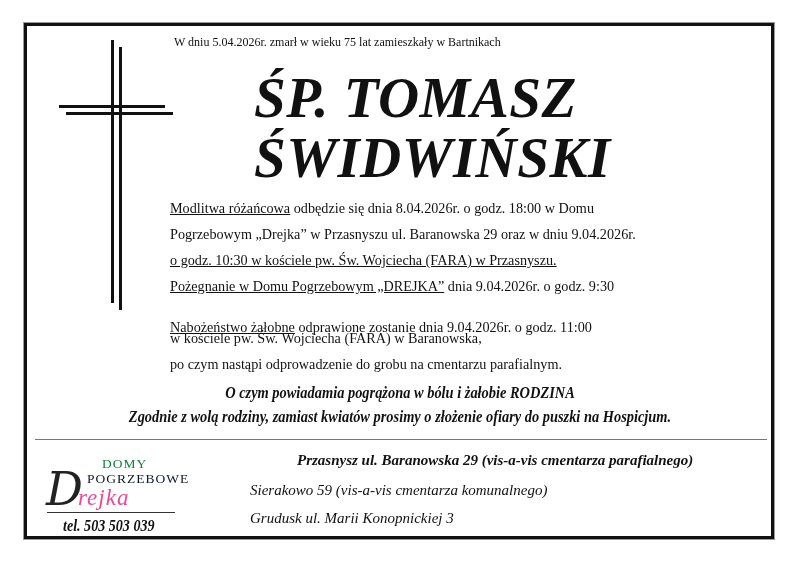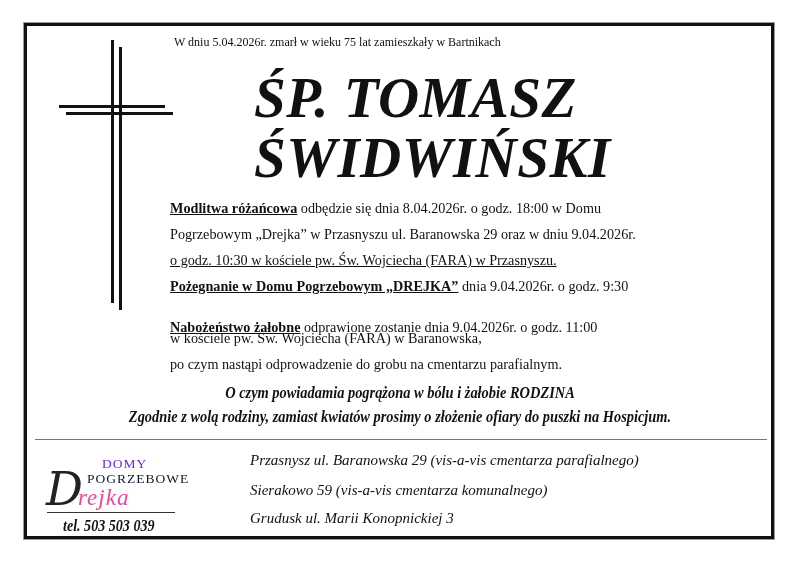--- a/index.html
+++ b/index.html
@@ -4,33 +4,33 @@
 <style>
   html, body { margin:0; padding:0; background:#ffffff; }
   body { width:800px; height:565px; position:relative; overflow:hidden; font-family:"Liberation Serif", serif; color:#111; }
   .frame { position:absolute; left:24px; top:23px; width:750px; height:516px; box-sizing:border-box; border:3px solid #111; box-shadow:0 0 0 1px #9a9a9a; }
   .abs { position:absolute; white-space:nowrap; }
   .intro { left:174px; top:35px; font-size:12px; }
   .name { left:254px; font-size:57px; font-weight:bold; font-style:italic; letter-spacing:0.5px; line-height:50px; }
   .name1 { top:73px; }
   .name2 { top:133px; }
   .body-line { left:170px; font-size:14.2px; line-height:18px; }
-  .u { font-weight:bold; text-decoration:underline;margin-top:36px; }
+  .u { font-weight:normal; text-decoration:underline;margin-top:36px; }
   .closing { left:0; width:800px; text-align:center; font-size:16px; font-weight:bold; font-style:italic; transform:scaleX(0.9); transform-origin:center; }
   .divider { position:absolute; left:35px; top:439px; width:732px; height:1px; background:#777; }
   .cross-v { position:absolute; width:3px; background:#111; }
   .cross-h { position:absolute; height:3px; background:#111; }
-  .logo-domy { left:102px; top:456px; font-size:13.5px; letter-spacing:1px; font-family:"Liberation Serif", serif; color:#6d28d9; }
+  .logo-domy { left:102px; top:456px; font-size:13.5px; letter-spacing:1px; font-family:"Liberation Serif", serif; color:#15803d; }
   .logo-pogrz { left:87px; top:471px; font-size:13.5px; letter-spacing:1px; color:#0f172a; }
   .logo-D { left:46px; top:466px; font-size:46px; font-style:italic; font-family:"DejaVu Serif", serif; color:#222; line-height:46px; }
   .logo-rejka { left:78px; top:485px; font-size:23px; font-style:italic; color:#ec4899; letter-spacing:1px; }
   .logo-line { position:absolute; left:47px; top:512px; width:128px; height:1px; background:#333; }
   .tel { left:63px; top:517px; font-size:16px; font-weight:bold; font-style:italic; transform:scaleX(0.88); transform-origin:left; }
   .addr { left:250px; font-size:15px; font-style:italic; }
-  .addr.b { font-weight:normal; }
+  .addr.b { font-weight:bold;margin-left:47px; }
 </style>
 </head>
 <body>
 
 <div class="frame"></div>
 
 <div>
   <div class="cross-v" style="left:111px; top:40px; height:263px;"></div>
   <div class="cross-v" style="left:119px; top:47px; height:263px;"></div>
   <div class="cross-h" style="left:59px; top:105px; width:106px;"></div>

